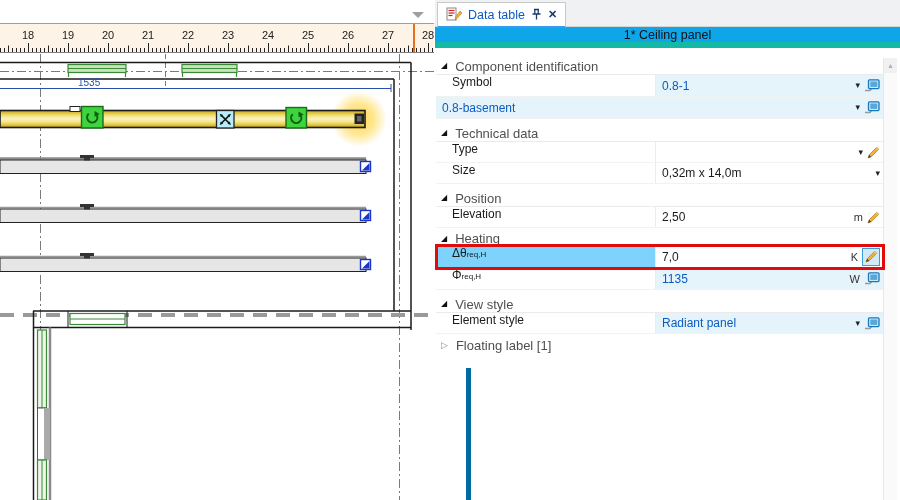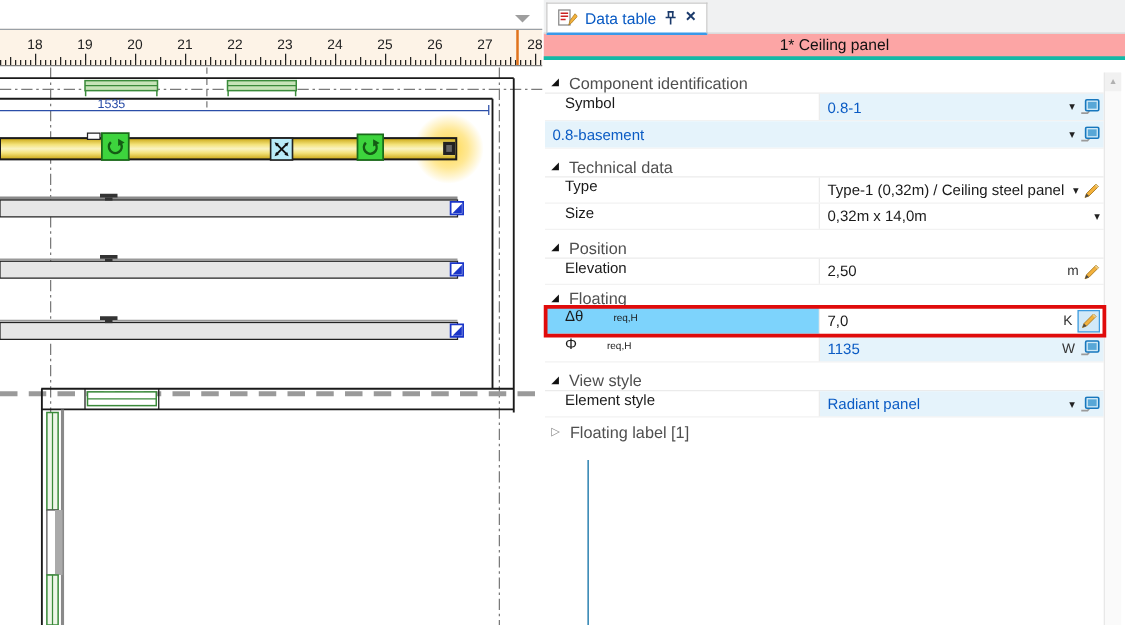--- a/index.html
+++ b/index.html
@@ -1,46 +1,46 @@
 <!DOCTYPE html>
 <html><head>
 <meta charset="utf-8">
 <style>
   html,body{margin:0;padding:0;background:#fff;}
   #root{position:relative;width:900px;height:500px;overflow:hidden;
         font-family:"Liberation Sans",sans-serif;background:#fff;}
 
   
   #drawing-pane{position:absolute;left:0;top:0;width:471px;height:500px;background:#fff;
-                border-right:1px solid #0369a1;box-sizing:border-box;}
+                border-right:5px solid #0369a1;box-sizing:border-box;}
   .ruler-num{font:11px "Liberation Sans",sans-serif;fill:#222;}
   .dim-text{font:10px "Liberation Sans",sans-serif;fill:#2b4ea8;}
 
   
   #panel{position:absolute;left:435px;top:0;width:465px;height:368px;background:#fff;}
   #tabbar{position:relative;height:27px;background:#f0f1f2;border-bottom:1px solid #d5d5d5;box-sizing:border-box;}
   #tab{position:absolute;left:2px;top:2px;height:23px;display:flex;align-items:center;gap:6px;
        padding:0 8px;background:#fff;border:1px solid #c9c9c9;border-bottom:2px solid #3a99e8;box-sizing:content-box;}
   #tab .tab-label{font-size:12.5px;color:#0a5bc4;}
   #tab .tab-x{font-size:11px;font-weight:bold;color:#1b3a6b;line-height:1;}
-  #title-bar{height:21px;background:#fca5a5;font-size:12.5px;color:#111;
-             display:flex;align-items:center;justify-content:center;border-bottom:3px solid #14b8a6;box-sizing:border-box;}
+  #title-bar{height:21px;background:#0ea5e9;font-size:12.5px;color:#111;
+             display:flex;align-items:center;justify-content:center;border-bottom:6px solid #14b8a6;box-sizing:border-box;}
   #grid{position:absolute;left:1px;top:58px;width:447px;}
 
   .psection{height:17px;display:flex;align-items:center;gap:8px;padding-left:5px;
             color:#4f4f4f;font-size:13px;border-bottom:1px solid #ebebeb;box-sizing:border-box;}
   .exp-icon{font-size:8px;color:#111;line-height:1;}
   .col-icon{font-size:9px;color:#8a8a8a;line-height:1;}
   .psection.gap{margin-top:6px;}
 
   .prow{display:flex;height:22px;border-bottom:1px solid #f2f2f2;box-sizing:border-box;font-size:12px;}
   .prow.h21{height:21px;}
   .plabel{width:220px;box-sizing:border-box;padding-left:16px;display:flex;align-items:flex-start;
           border-right:1px solid #ececec;color:#1a1a1a;}
-  .plabel sub{font-size:8px;margin-top:4px;margin-left:24px;}
+  .plabel sub{font-size:8px;margin-top:4px;}
   .pvalue{flex:1;display:flex;align-items:center;padding-left:6px;color:#1a1a1a;box-sizing:border-box;}
   .pvalue.blue-bg{background:#e5f3fb;}
   .blue-text{color:#0a5bc4;}
   .trail{margin-left:auto;display:flex;align-items:center;gap:4px;padding-right:3px;}
   .dd-arrow{font-size:9px;color:#222;line-height:1;}
   .unit{font-size:11px;color:#333;}
   .pencil-btn{display:flex;align-items:center;justify-content:center;width:18px;height:18px;
               background:#d2e9f8;border:1px solid #3c9ade;box-sizing:border-box;}
   .prow-delta{position:relative;}
   .prow-delta .plabel{background:#7dd3fc;}
@@ -394,21 +394,20 @@
       <div class="psection gap">
         <span class="exp-icon">◢</span>
         <span>Technical data</span>
       </div>
 
       <div class="prow h21">
         <div class="plabel">
           <span>Type</span>
           </div>
         <div class="pvalue">
-          <span>Type-1 (0,32m) / Ceiling steel panel</span>
           <span class="trail">
             <span class="dd-arrow">▾</span>
             <svg width="13" height="13" viewBox="0 0 13 13">
               <path d="M1 12 L2.2 8.8 L9.8 1.2 L11.8 3.2 L4.2 10.8 Z" fill="#f3b13c" stroke="#a8781c" stroke-width="0.7"></path>
               <path d="M1 12 L2.2 8.8 L4.2 10.8 Z" fill="#4a4a4a"></path>
               <path d="M9.8 1.2 L11.8 3.2 L10.9 4.1 L8.9 2.1 Z" fill="#e8cf8e"></path>
             </svg>
           </span>
         </div>
       </div>
@@ -442,21 +441,21 @@
               <path d="M1 12 L2.2 8.8 L9.8 1.2 L11.8 3.2 L4.2 10.8 Z" fill="#f3b13c" stroke="#a8781c" stroke-width="0.7"></path>
               <path d="M1 12 L2.2 8.8 L4.2 10.8 Z" fill="#4a4a4a"></path>
               <path d="M9.8 1.2 L11.8 3.2 L10.9 4.1 L8.9 2.1 Z" fill="#e8cf8e"></path>
             </svg>
           </span>
         </div>
       </div>
 
       <div class="psection gap" style="margin-top:4px;height:14px;">
         <span class="exp-icon">◢</span>
-        <span>Floating</span>
+        <span>Heating</span>
       </div>
 
       <div class="prow prow-delta">
         <div id="red-box"></div>
         <div class="plabel">
           <span>Δθ</span>
             <sub>req,H</sub>
           </div>
         <div class="pvalue">
           <span>7,0</span>

